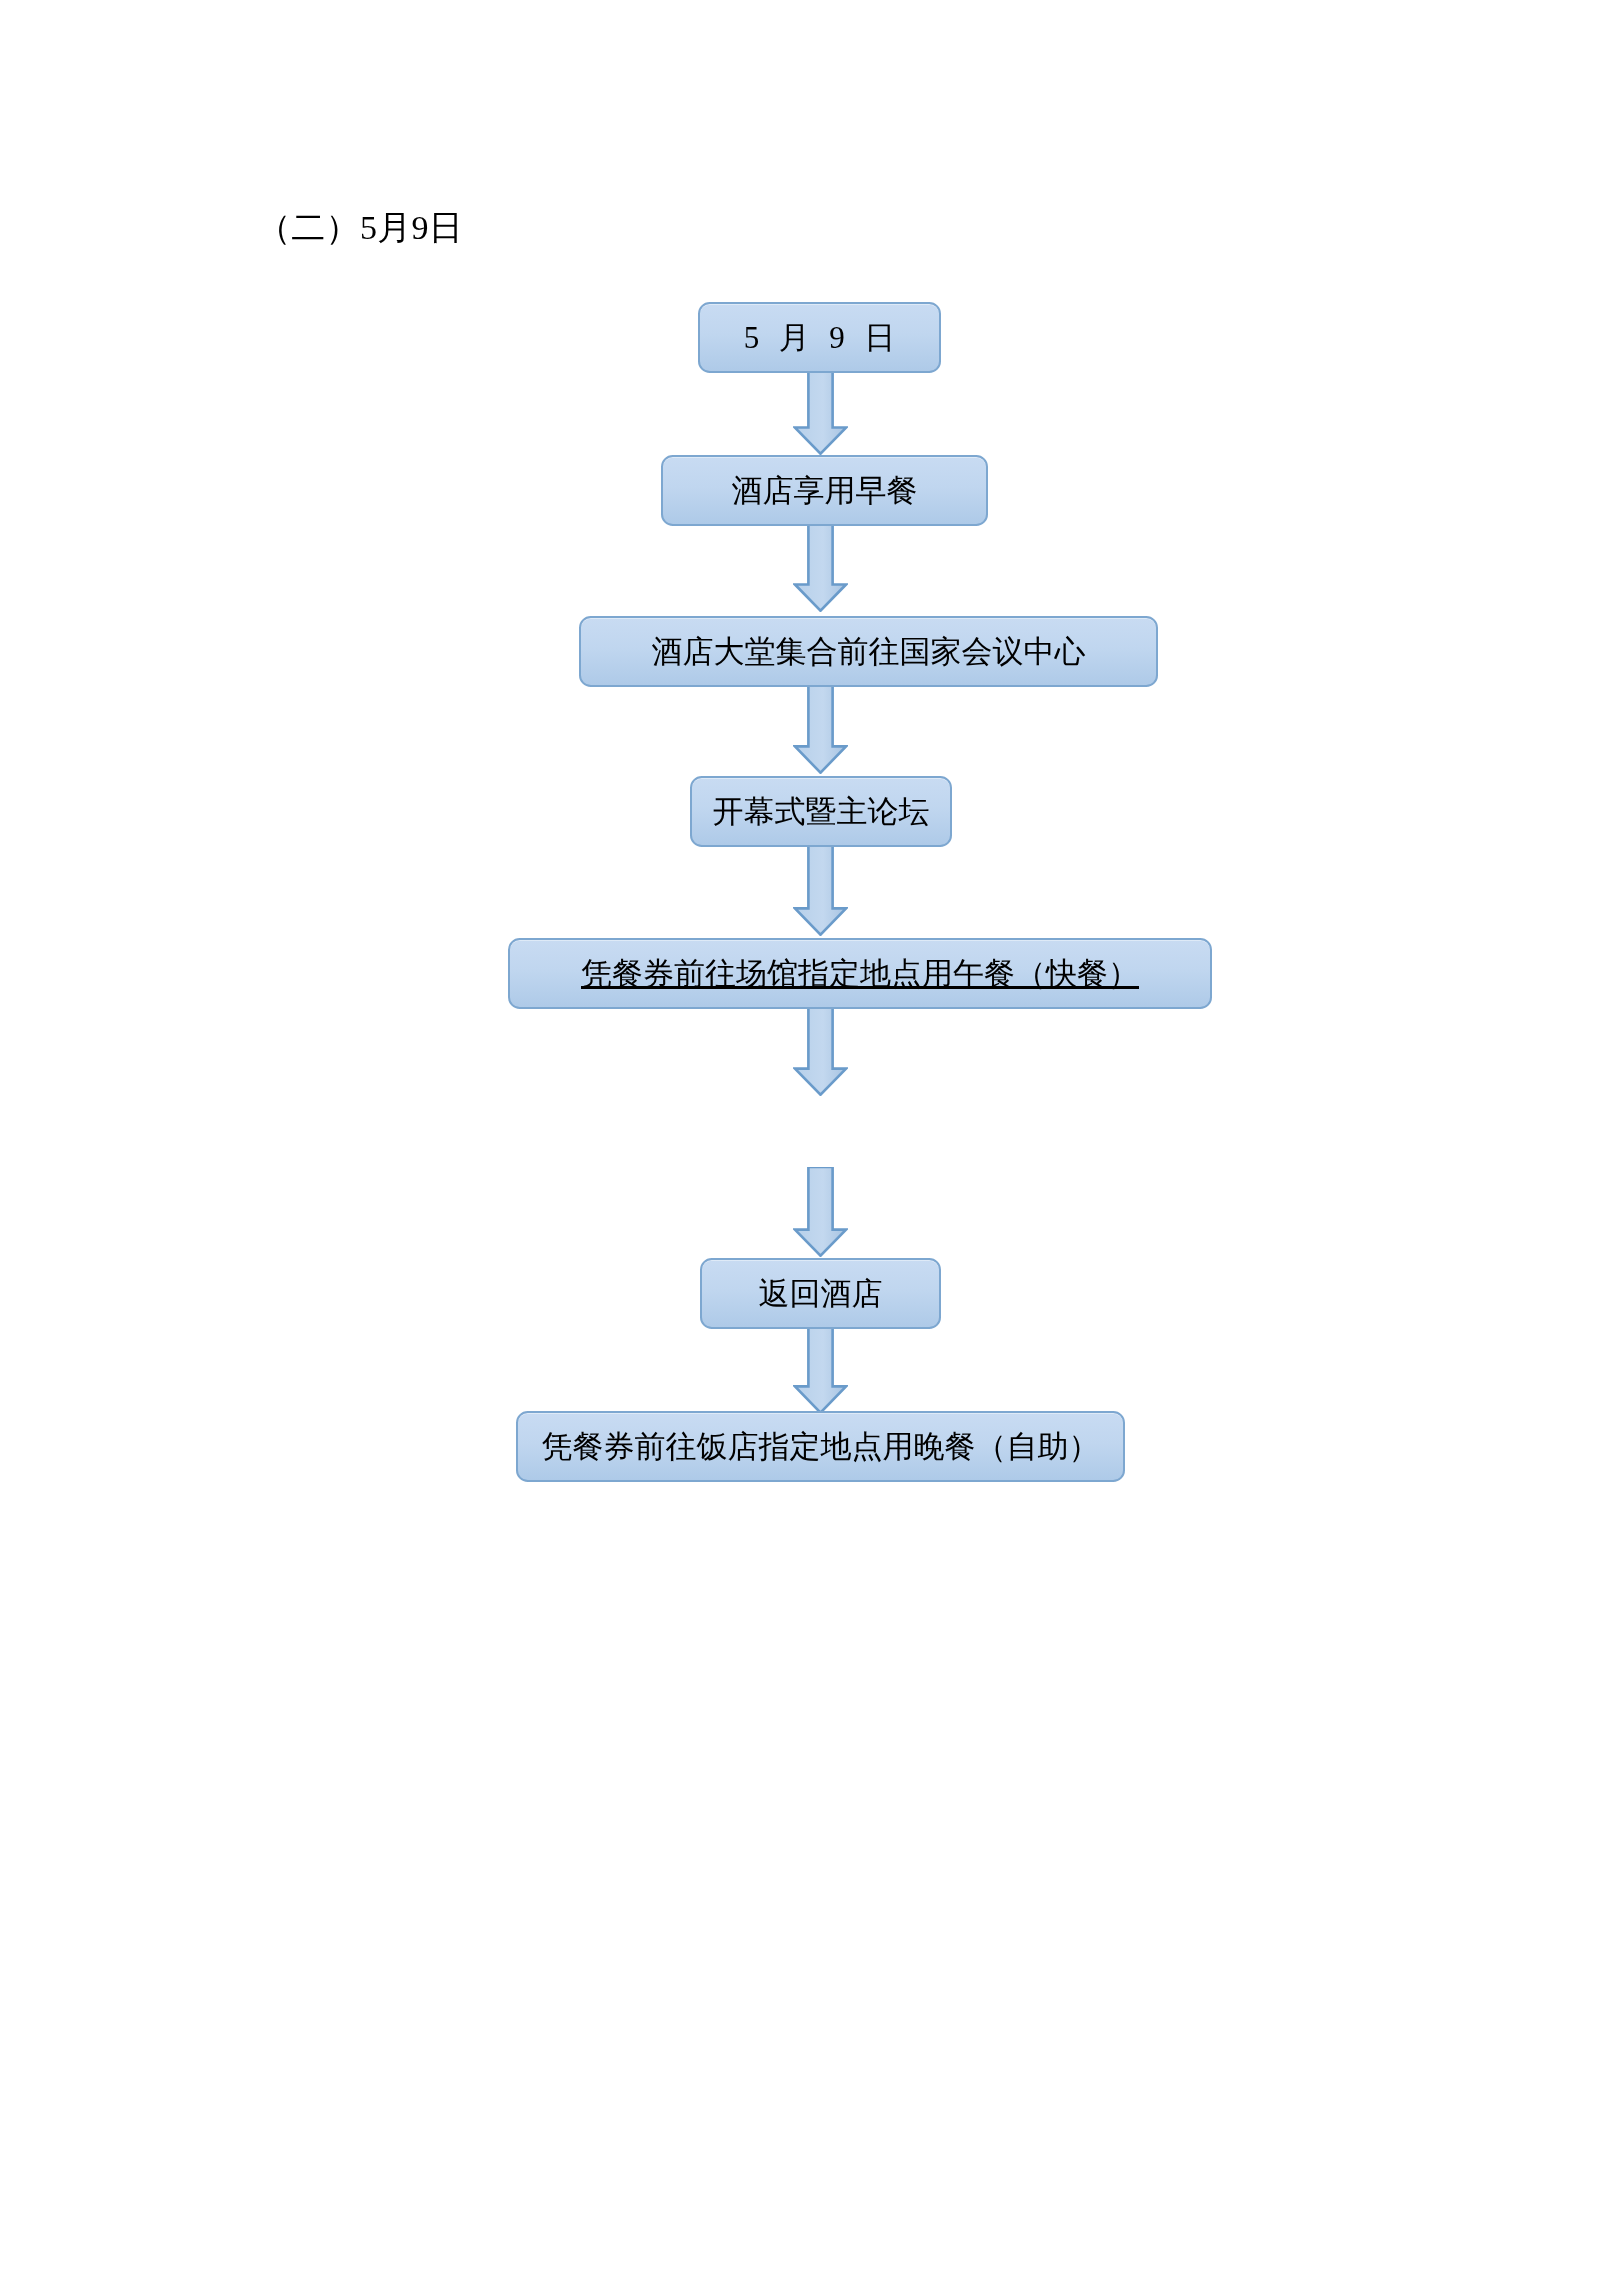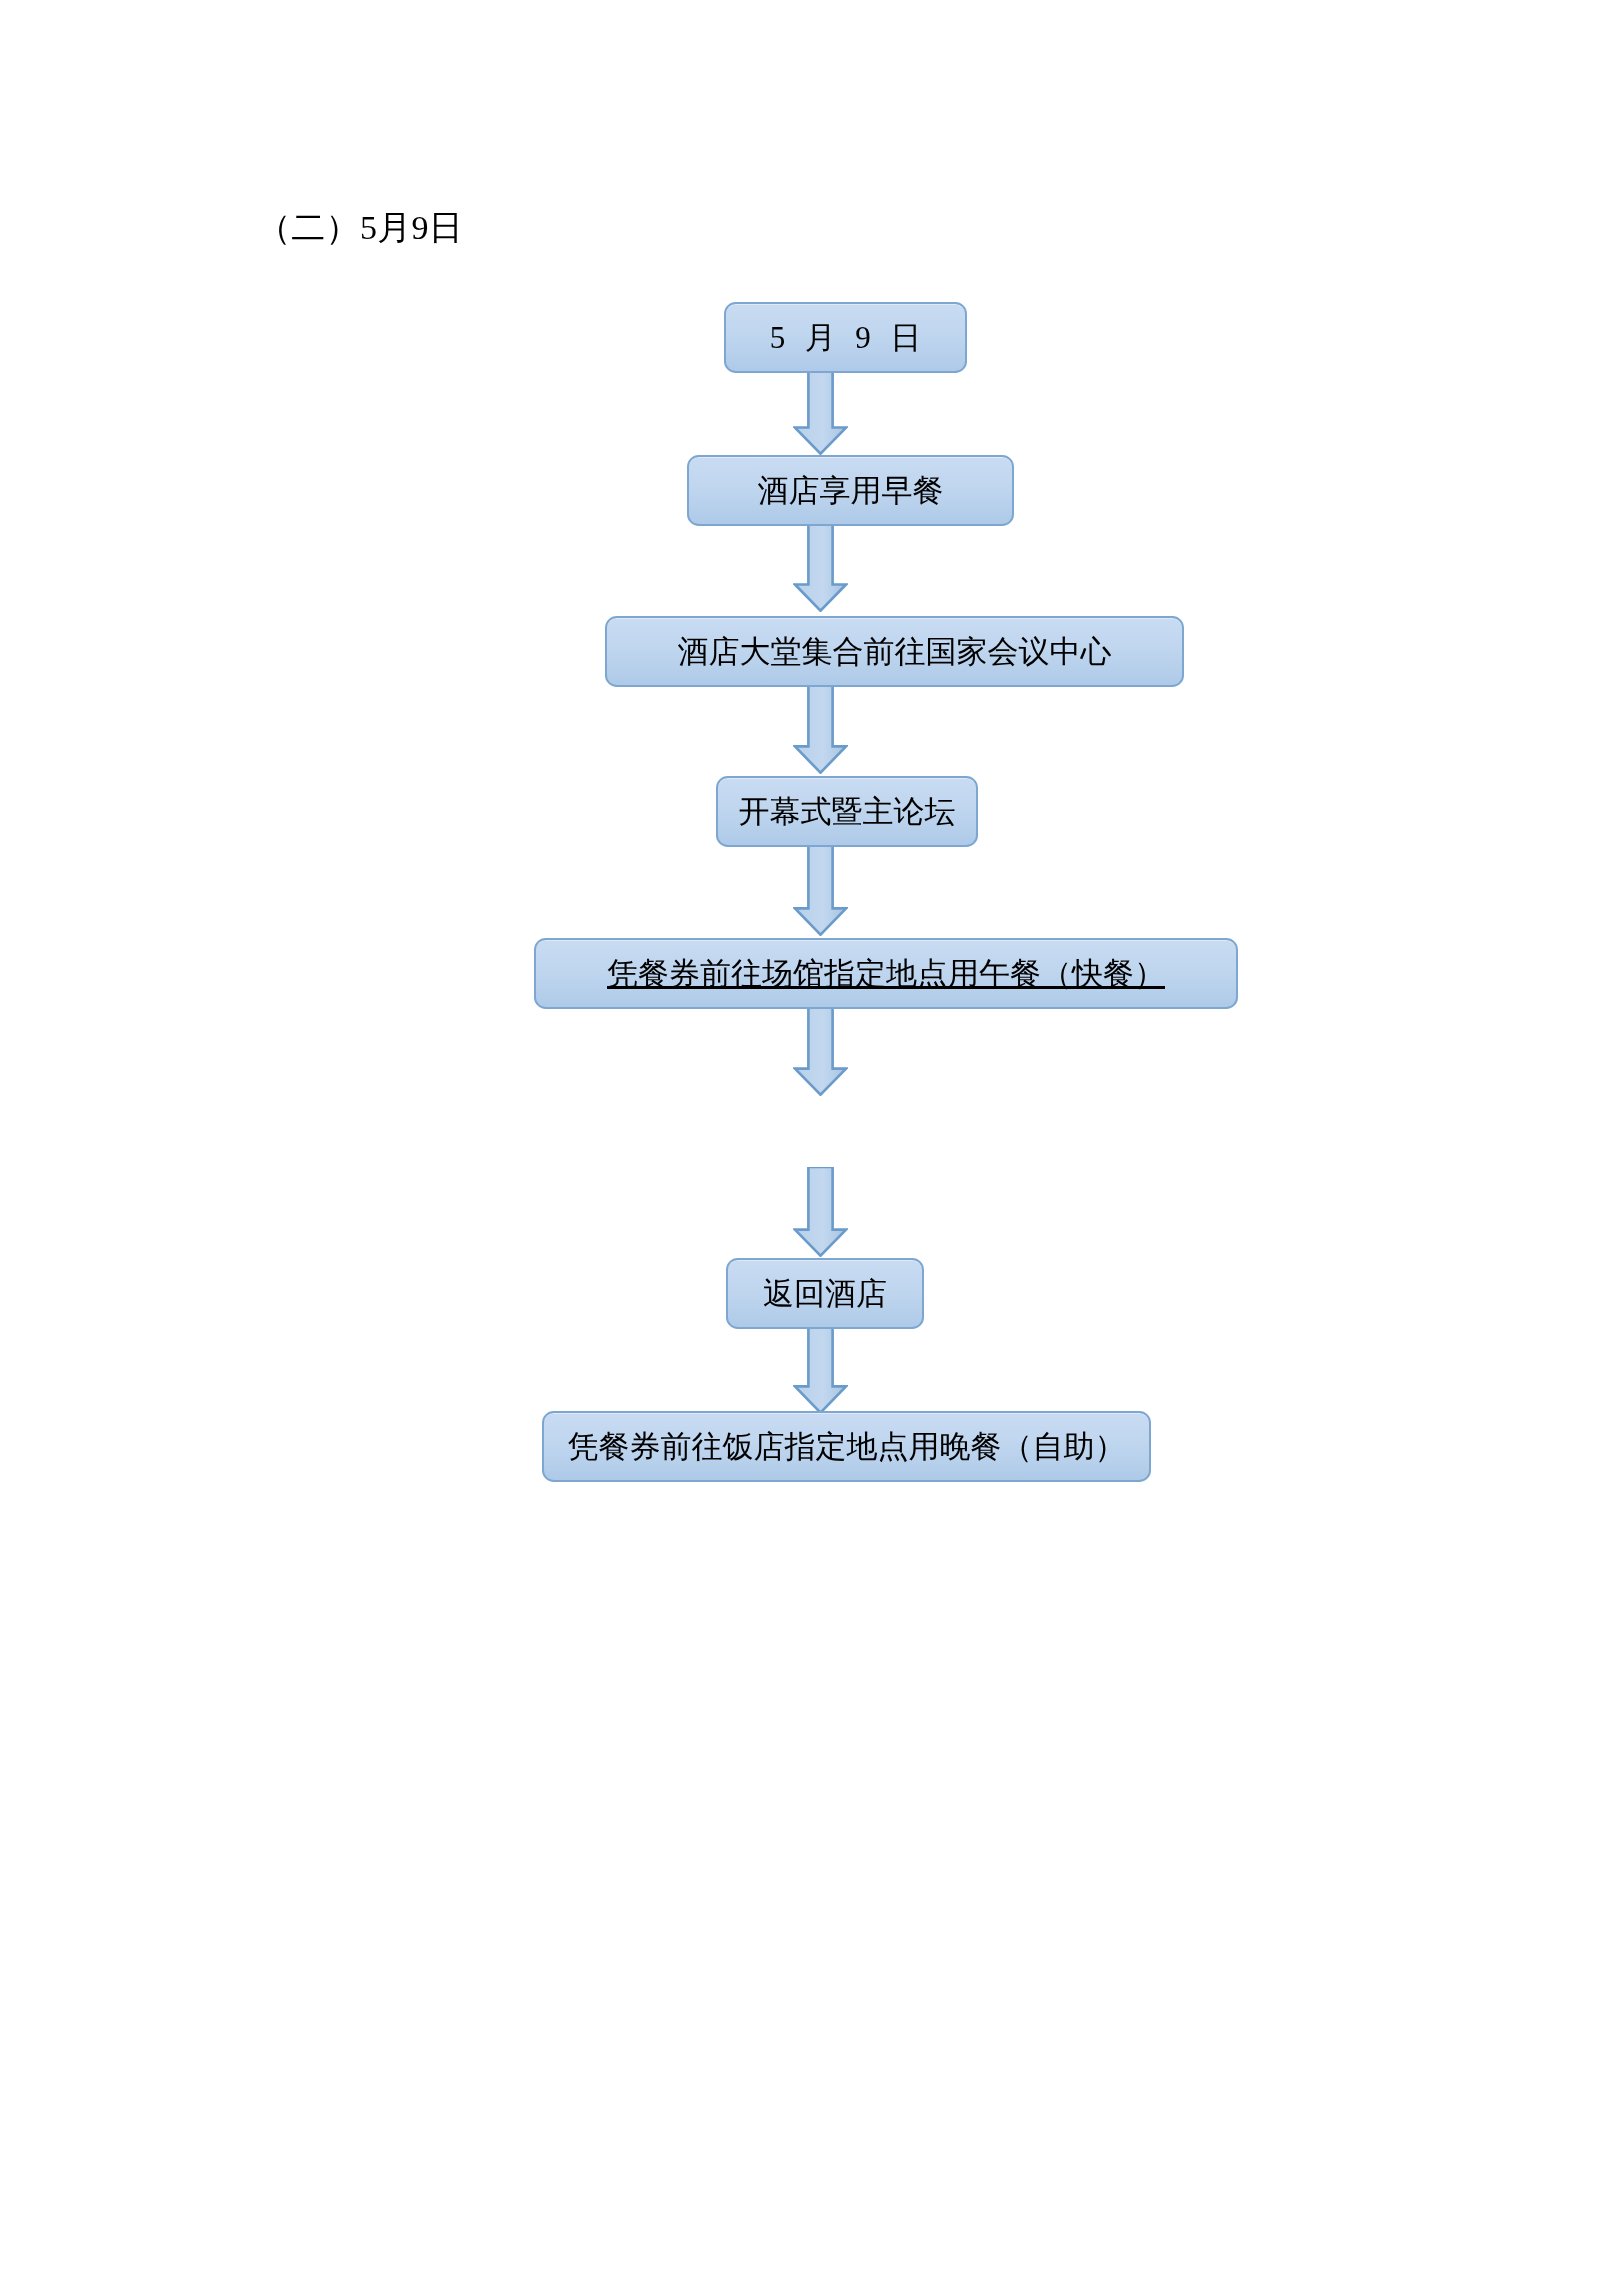--- a/index.html
+++ b/index.html
@@ -45,21 +45,20 @@
   .node {
     position: absolute;
     box-sizing: border-box;
     border: 2.6px solid #7da7d0;
     border-radius: 11.8px;
     background: linear-gradient(to bottom, #c8dbf2 0%, #c0d6ef 45%, #aecae8 100%);
     display: flex;
     align-items: center;
     justify-content: center;
     box-shadow: 0 0.7px 0 rgba(255,255,255,0.55) inset;
-    margin-left: 26px;
   }
 
   .node-label {
     font-size: 31px;
     color: #000000;
     line-height: 1.15;
     white-space: nowrap;
     text-align: center;
     font-family: "Liberation Serif", "DejaVu Serif", serif;
   }
@@ -193,21 +192,21 @@
           <linearGradient id="ag7" x1="0" y1="0" x2="1" y2="0">
             <stop offset="0%" stop-color="#b7d0ea"></stop>
             <stop offset="55%" stop-color="#c3d8ef"></stop>
             <stop offset="100%" stop-color="#a7c3e1"></stop>
           </linearGradient>
         </defs>
         <path d="M23.5 0 L60.5 0 L60.5 92 L81 92 L42 132 L3 92 L23.5 92 Z" fill="url(#ag7)" stroke="#6a9bca" stroke-width="4" stroke-linejoin="miter"></path>
       </svg>
     </div>
 
-    <div class="node" style="left:700px; top:1258px; width:198px; height:71px;">
+    <div class="node" style="left:700px; top:1258px; width:241px; height:71px;">
       <span class="node-label">返回酒店</span>
     </div>
 
     <div class="node" style="left:516px; top:1411px; width:609px; height:71px;">
       <span class="node-label">凭餐券前往饭店指定地点用晚餐（自助）</span>
     </div>
 
   </div>
 </div>
 

